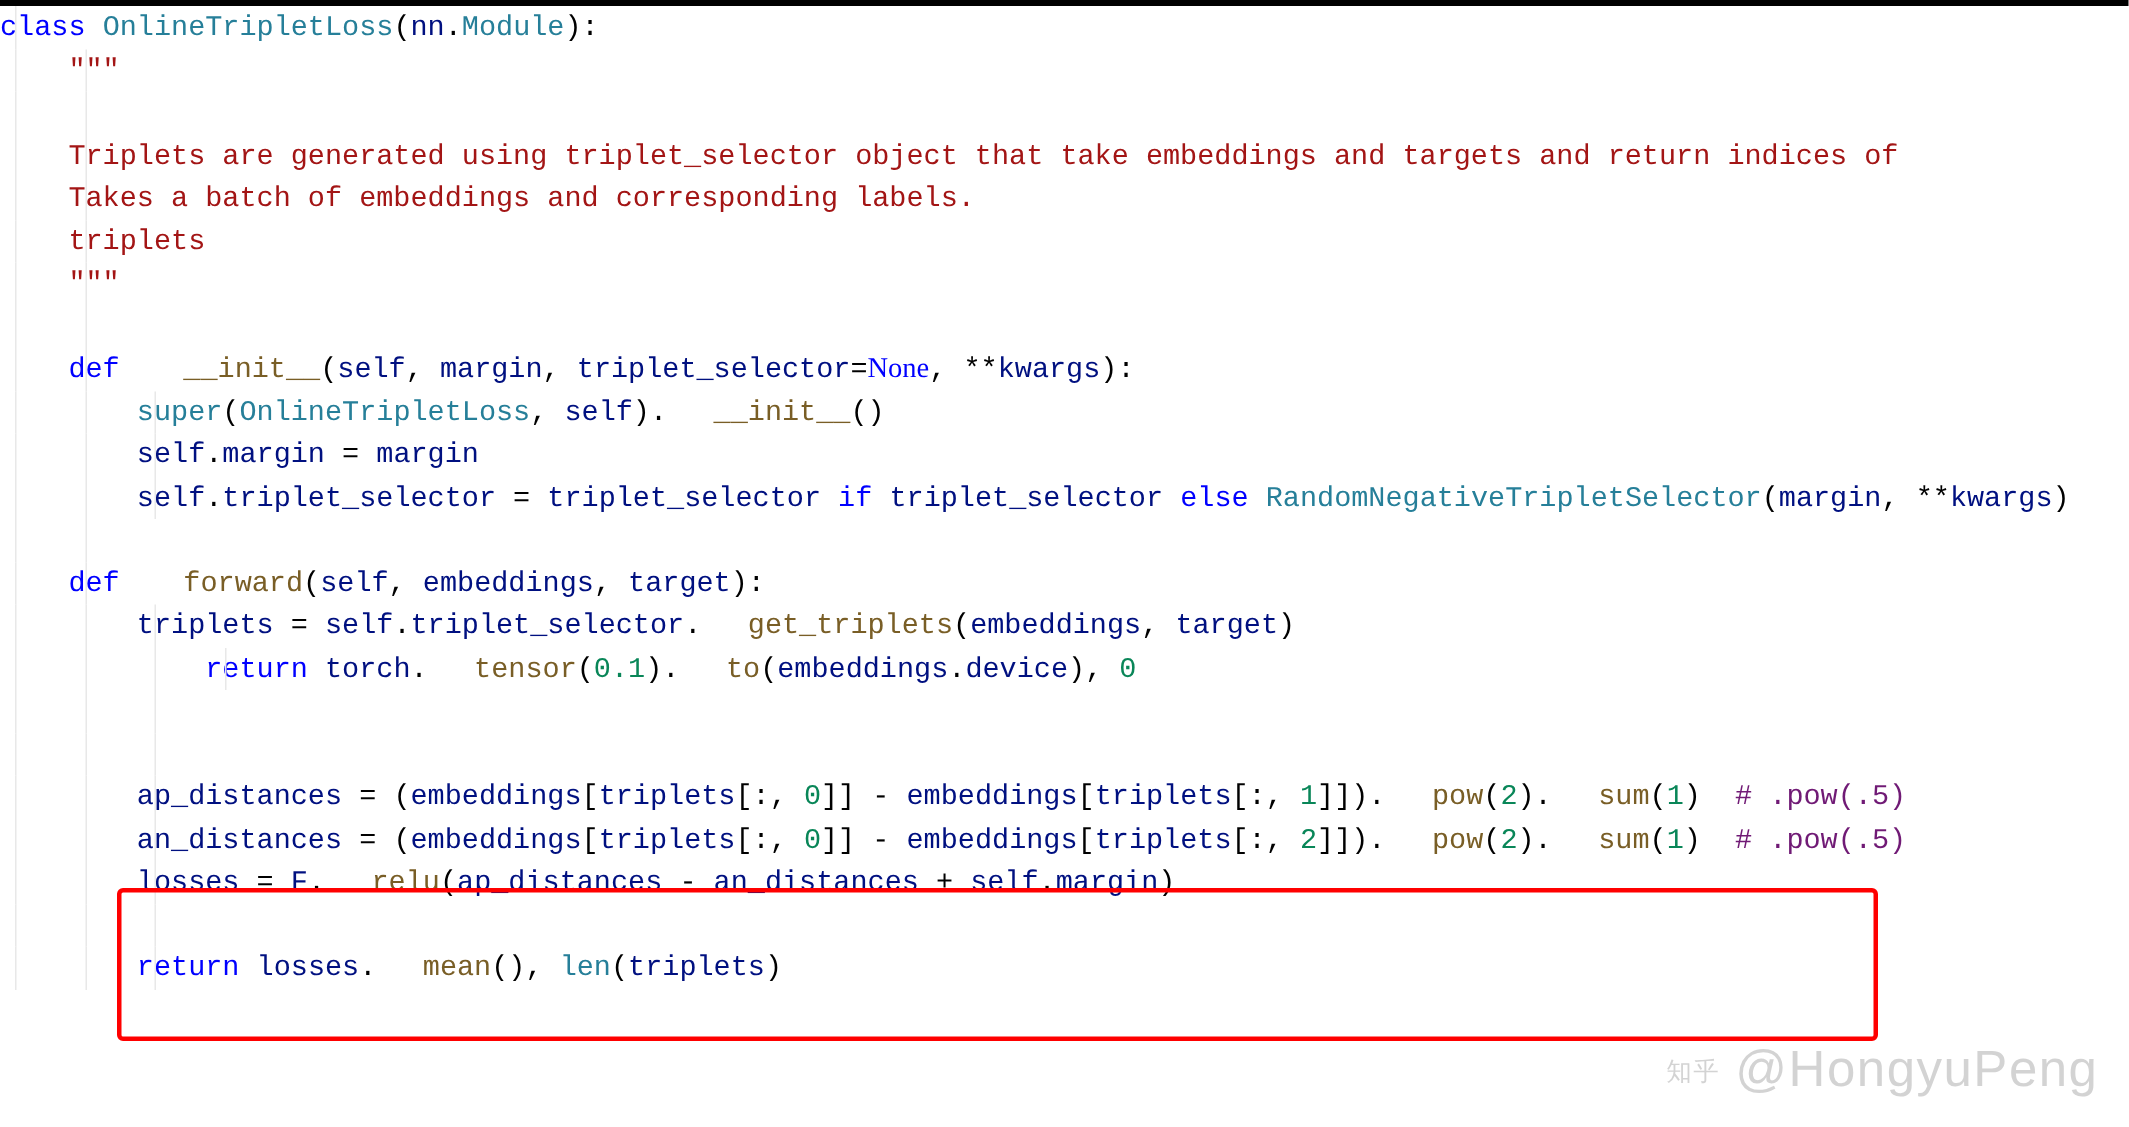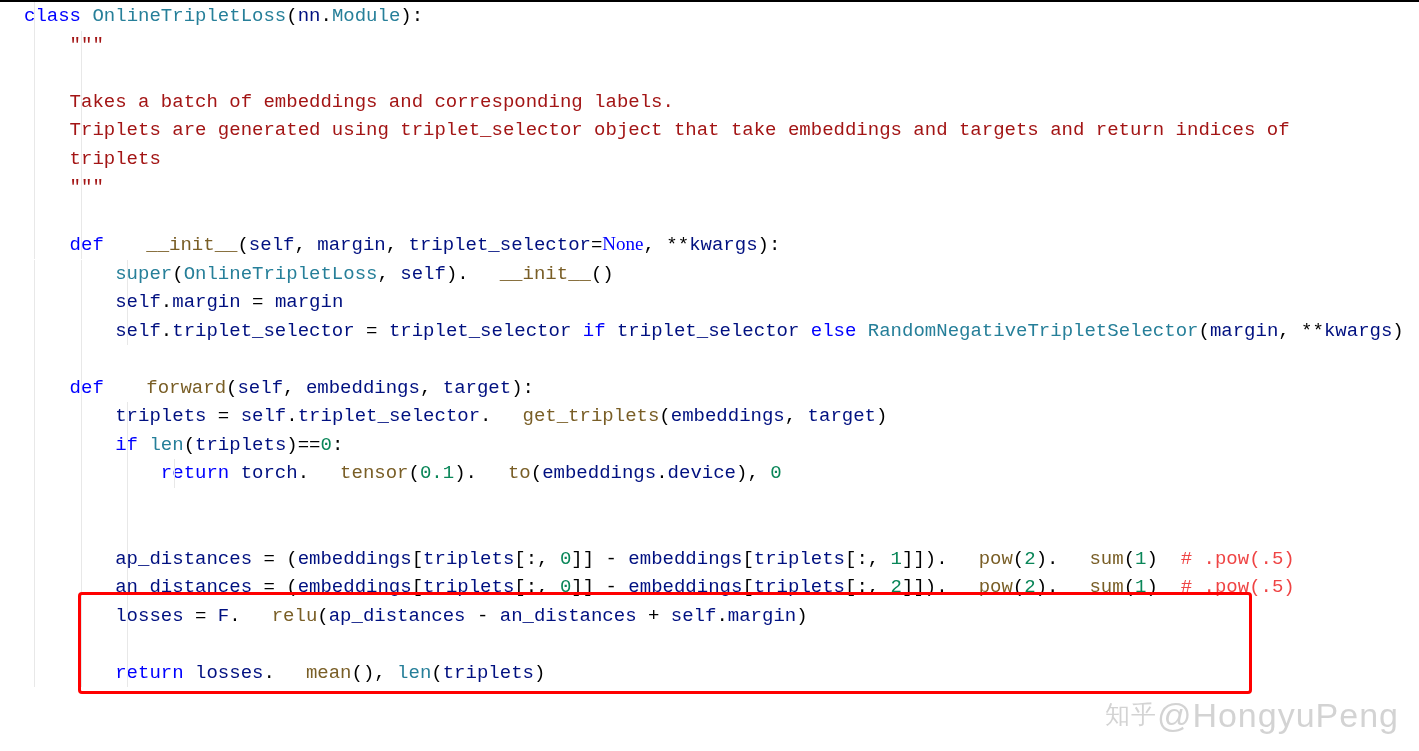--- a/index.html
+++ b/index.html
@@ -9,36 +9,35 @@
     font-family: Consolas, "Courier New", monospace;
     font-size: 19px;
     line-height: 28.5px;
     position: relative;
     width: 1419px;
     height: 751px;
     overflow: hidden;
   }
   .editor {
     position: relative;
-    border-top: 2px solid #000000;
+    border-top: 4px solid #000000;
     padding-top: 0;
-    padding-left: 24px;
   }
   .line {
     white-space: pre;
     position: relative;
   }
   .kw { color: #0000ff; }       
   .cls { color: #267f99; }      
   .fn { color: #795E26; margin-left: 31px; }      
   .num { color: #098658; }      
   .prm { color: #001080; }      
   .blt { color: #267f99; margin-top: 37px; }      
   .cst { color: #0000ff; font-family: Liberation Serif, serif; }      
-  .cmt { color: #ef4444; }
+  .cmt { color: #701a75; }
   .txt { color: #000000; }
   .doc { color: #a31515; }
   .indent-guide {
     border-left: 1px solid #e8e8e8;
     display: inline-block;
     height: 28.5px;
     vertical-align: top;
     width: 0;
     position: absolute;
   }
@@ -56,56 +55,55 @@
     position: absolute;
     right: 20px;
     bottom: 22px;
     font-family: Arial, sans-serif;
     font-size: 34px;
     color: rgba(128,128,128,0.35);
     letter-spacing: 1px;
     pointer-events: none;
   }
   .wm-zhihu {
-    font-size: 25px;
+    font-size: 17px;
     vertical-align: 4px;
-    margin-right: 0;
+    margin-right: 10px;
   }
 </style>
 </head>
 <body>
 
 <div class="editor">
 
 <div class="line"><span class="indent-guide col1"></span><span class="kw">class</span><span class="txt"> </span><span class="cls">OnlineTripletLoss</span><span class="txt">(</span><span class="prm">nn</span><span class="txt">.</span><span class="cls">Module</span><span class="txt">):</span></div>
 
 <div class="line"><span class="indent-guide col1"></span><span class="indent-guide col5"></span>    <span class="doc">"""</span></div>
 <div class="line"><span class="indent-guide col1"></span><span class="indent-guide col5"></span>    </div>
+<div class="line"><span class="indent-guide col1"></span><span class="indent-guide col5"></span>    <span class="doc">Triplets are generated using triplet_selector object that take embeddings and targets and return indices of </span></div>
 <div class="line"><span class="indent-guide col1"></span><span class="indent-guide col5"></span>    <span class="doc">Takes a batch of embeddings and corresponding labels.</span></div>
-<div class="line"><span class="indent-guide col1"></span><span class="indent-guide col5"></span>    <span class="doc">Triplets are generated using triplet_selector object that take embeddings and targets and return indices of </span></div>
 <div class="line"><span class="indent-guide col1"></span><span class="indent-guide col5"></span>    <span class="doc">triplets</span></div>
 <div class="line"><span class="indent-guide col1"></span><span class="indent-guide col5"></span>    <span class="doc">"""</span></div>
 
 <div class="line"><span class="indent-guide col1"></span><span class="indent-guide col5"></span>&nbsp;</div>
 
 <div class="line"><span class="indent-guide col1"></span><span class="indent-guide col5"></span>    <span class="kw">def</span><span> </span><span class="fn">__init__</span><span class="txt">(</span><span class="prm">self</span><span class="txt">, </span><span class="prm">margin</span><span class="txt">, </span><span class="prm">triplet_selector</span><span class="txt">=</span><span class="cst">None</span><span class="txt">, </span><span class="txt">**</span><span class="prm">kwargs</span><span class="txt">):</span></div>
 
 <div class="line"><span class="indent-guide col1"></span><span class="indent-guide col5"></span><span class="indent-guide col9"></span>        <span class="blt">super</span><span class="txt">(</span><span class="cls">OnlineTripletLoss</span><span class="txt">, </span><span class="prm">self</span><span class="txt">).</span><span class="fn">__init__</span><span class="txt">()</span></div>
 
 <div class="line"><span class="indent-guide col1"></span><span class="indent-guide col5"></span><span class="indent-guide col9"></span>        <span class="prm">self</span><span class="txt">.</span><span class="prm">margin</span><span class="txt"> = </span><span class="prm">margin</span></div>
 
 <div class="line"><span class="indent-guide col1"></span><span class="indent-guide col5"></span><span class="indent-guide col9"></span>        <span class="prm">self</span><span class="txt">.</span><span class="prm">triplet_selector</span><span class="txt"> = </span><span class="prm">triplet_selector</span><span class="txt"> </span><span class="kw">if</span><span class="txt"> </span><span class="prm">triplet_selector</span><span class="txt"> </span><span class="kw">else</span><span class="txt"> </span><span class="cls">RandomNegativeTripletSelector</span><span class="txt">(</span><span class="prm">margin</span><span class="txt">, </span><span class="txt">**</span><span class="prm">kwargs</span><span class="txt">)</span></div>
 
 <div class="line"><span class="indent-guide col1"></span><span class="indent-guide col5"></span>&nbsp;</div>
 
 <div class="line"><span class="indent-guide col1"></span><span class="indent-guide col5"></span>    <span class="kw">def</span><span> </span><span class="fn">forward</span><span class="txt">(</span><span class="prm">self</span><span class="txt">, </span><span class="prm">embeddings</span><span class="txt">, </span><span class="prm">target</span><span class="txt">):</span></div>
 
 <div class="line"><span class="indent-guide col1"></span><span class="indent-guide col5"></span><span class="indent-guide col9"></span>        <span class="prm">triplets</span><span class="txt"> = </span><span class="prm">self</span><span class="txt">.</span><span class="prm">triplet_selector</span><span class="txt">.</span><span class="fn">get_triplets</span><span class="txt">(</span><span class="prm">embeddings</span><span class="txt">, </span><span class="prm">target</span><span class="txt">)</span></div>
 
-<div class="line"><span class="indent-guide col1"></span><span class="indent-guide col5"></span><span class="indent-guide col9"></span>        <span class="kw">if</span><span class="txt"> </span><span class="blt">len</span><span class="txt">(</span><span class="prm">triplets</span><span class="txt">)</span><span class="txt">==</span><span class="num">0</span><span class="txt">:</span></div>
 
 <div class="line"><span class="indent-guide col1"></span><span class="indent-guide col5"></span><span class="indent-guide col9"></span><span class="indent-guide col13"></span>            <span class="kw">return</span><span class="txt"> </span><span class="prm">torch</span><span class="txt">.</span><span class="fn">tensor</span><span class="txt">(</span><span class="num">0.1</span><span class="txt">).</span><span class="fn">to</span><span class="txt">(</span><span class="prm">embeddings</span><span class="txt">.</span><span class="prm">device</span><span class="txt">), </span><span class="num">0</span></div>
 
 <div class="line"><span class="indent-guide col1"></span><span class="indent-guide col5"></span><span class="indent-guide col9"></span>&nbsp;</div>
 
 
 
 <div class="line"><span class="indent-guide col1"></span><span class="indent-guide col5"></span><span class="indent-guide col9"></span>&nbsp;</div>
 
 <div class="line"><span class="indent-guide col1"></span><span class="indent-guide col5"></span><span class="indent-guide col9"></span>        <span class="prm">ap_distances</span><span class="txt"> = (</span><span class="prm">embeddings</span><span class="txt">[</span><span class="prm">triplets</span><span class="txt">[:, </span><span class="num">0</span><span class="txt">]] - </span><span class="prm">embeddings</span><span class="txt">[</span><span class="prm">triplets</span><span class="txt">[:, </span><span class="num">1</span><span class="txt">]]).</span><span class="fn">pow</span><span class="txt">(</span><span class="num">2</span><span class="txt">).</span><span class="fn">sum</span><span class="txt">(</span><span class="num">1</span><span class="txt">)  </span><span class="cmt"># .pow(.5)</span></div>

